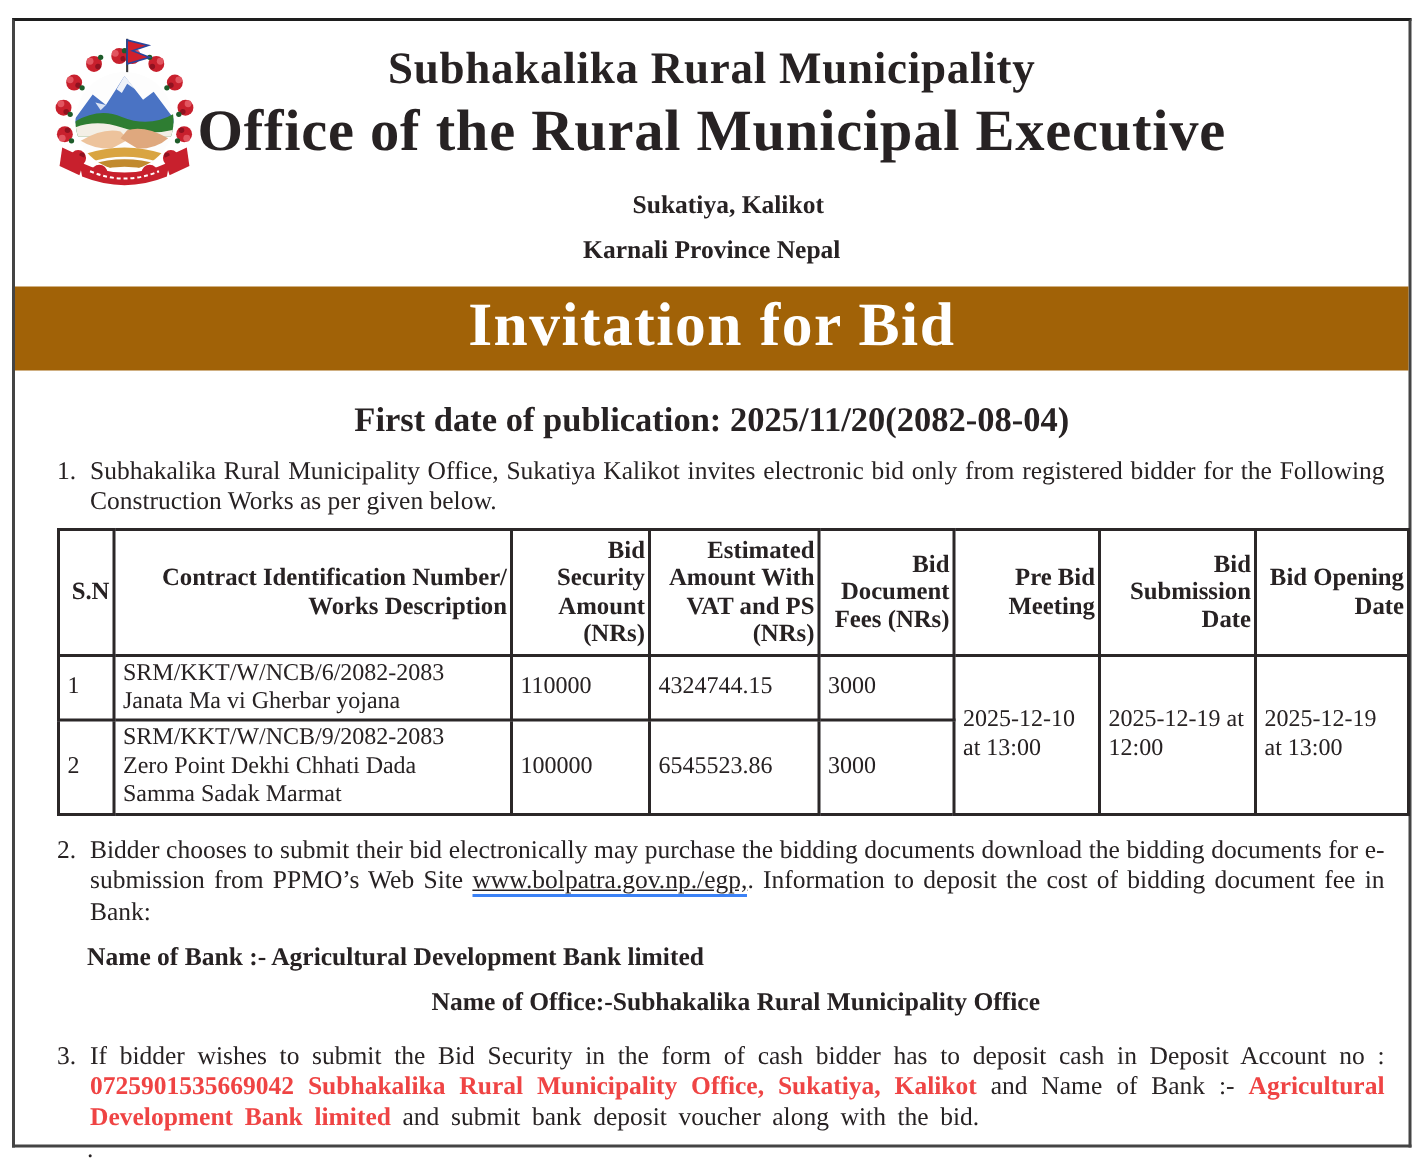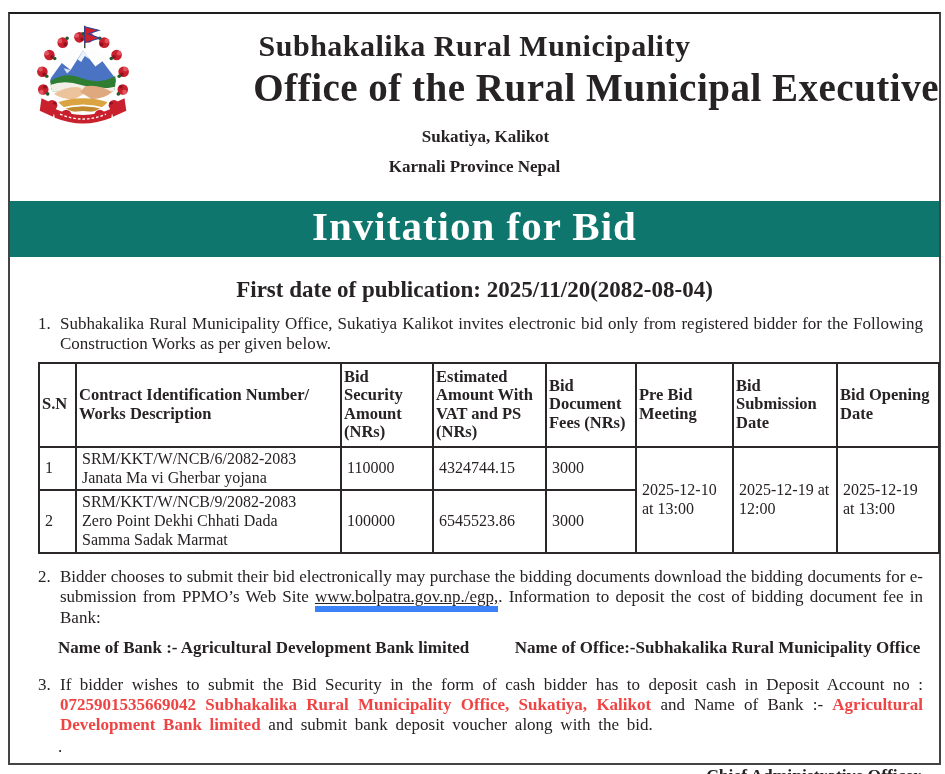--- a/index.html
+++ b/index.html
@@ -8,48 +8,48 @@
     font-family:"Liberation Serif","DejaVu Serif",serif; color:#272223;
     -webkit-font-smoothing:antialiased;
   }
   .page {
     position:absolute; left:8px; top:12px; width:933px; height:753px;
     border:2px solid #444; border-top-color:#1e1e1e; box-sizing:border-box; background:#fff;
   }
   .header { position:relative; padding-top:15px; }
   .logo { position:absolute; left:20px; top:10px; }
   .title-main { text-align:center; font-weight:bold; font-size:30px; line-height:1.1; letter-spacing:0.5px; }
-  .title-office { text-align:right; font-weight:bold; font-size:39px; line-height:1.1; margin-top:5px; letter-spacing:0.5px; }
+  .title-office { text-align:center; font-weight:bold; font-size:39px; line-height:1.1; margin-top:5px; letter-spacing:0.5px; }
   .addr { text-align:center; font-weight:bold; font-size:17px; }
   .addr.first { margin-top:17px;padding-left:22px; }
   .addr.second { margin-top:10px; }
   .banner {
-    margin-top:24px; background:#0f766e; color:#fff; text-align:center;
+    margin-top:14px; background:#a16207; color:#fff; text-align:center;
     font-weight:bold; font-size:41px; padding:1px 0 7px; letter-spacing:1px;
   }
   .pub { text-align:center; font-weight:bold; font-size:23px; margin-top:20px; }
   .clause { display:flex; margin:11px 16px 0 28px; font-size:17px; line-height:1.2; }
   .clause .num { flex:none; width:22px; }
   .clause .ctext { flex:1; text-align:justify; }
   .clause3 .ctext { word-spacing:3.5px; }
   table.bids {
     border-collapse:collapse; table-layout:fixed; width:902px;
     margin:7px 0 0 28px; font-size:16px;
   }
   table.bids th, table.bids td {
     border:2px solid #2b2728; padding:2px 5px; vertical-align:middle; overflow:hidden;
   }
-  table.bids th { font-weight:bold; text-align:left; line-height:1.12; padding:4px 2px; font-size:16.5px; }
+  table.bids th { font-weight:bold; text-align:right; line-height:1.12; padding:4px 2px; font-size:16.5px; }
   table.bids td { text-align:left; line-height:1.18; }
   tr.hdr { height:84px; } tr.r1 { height:42px; } tr.r2 { height:60px; }
-  .bank { display:flex; margin:10px 16px 0 48px; font-weight:bold; font-size:17px; }
+  .bank { display:flex; margin:10px 16px 0 48px; font-weight:bold; font-size:17px;flex-direction:column; }
   .bank .col-left { width:454px; flex:none; }
   .bank .col-right { flex:1;text-align:center; }
   .bank .bline { margin-bottom:9px; line-height:1.2; }
-  a.doclink { color:inherit; text-decoration:underline; border-bottom:6px solid #3b82f6; cursor:pointer; }
+  a.doclink { color:inherit; text-decoration:underline; border-bottom:2px solid #3b82f6; cursor:pointer; }
   .lone-dot { margin:2px 0 0 48px; font-size:17px; line-height:1; }
   .sig { text-align:right; font-weight:bold; font-size:17.5px; margin:10px 18px 0 0; }
   b { color:#ef4444; }
 </style>
 </head>
 <body>
 
 <div class="page">
 
   <div class="header">

